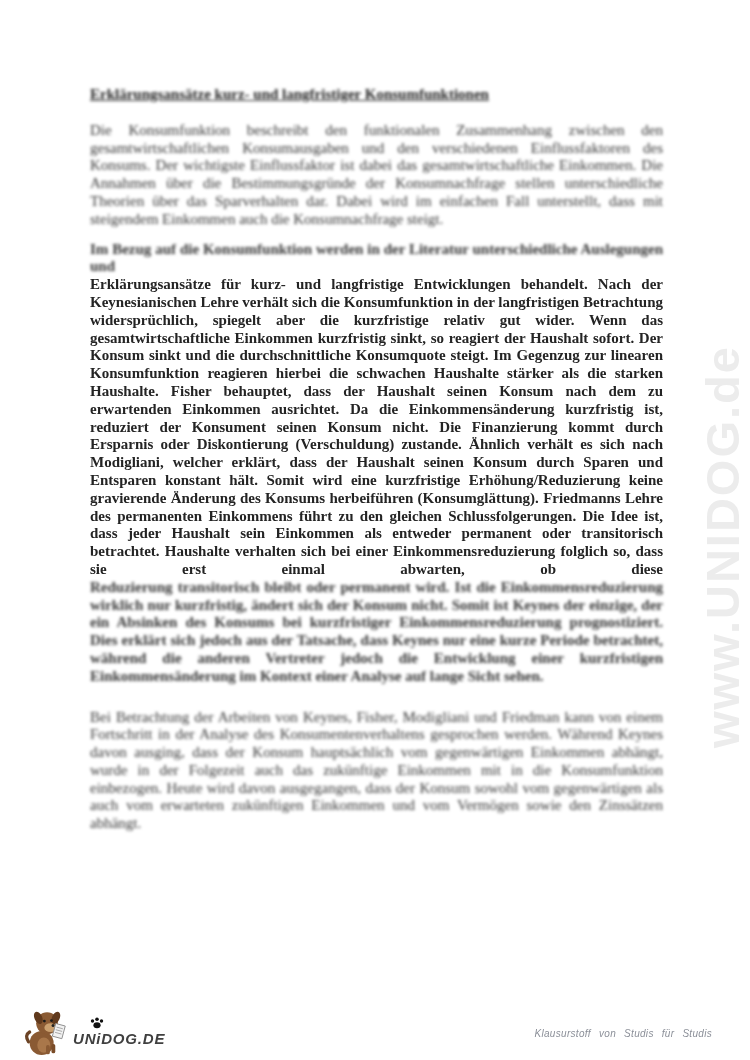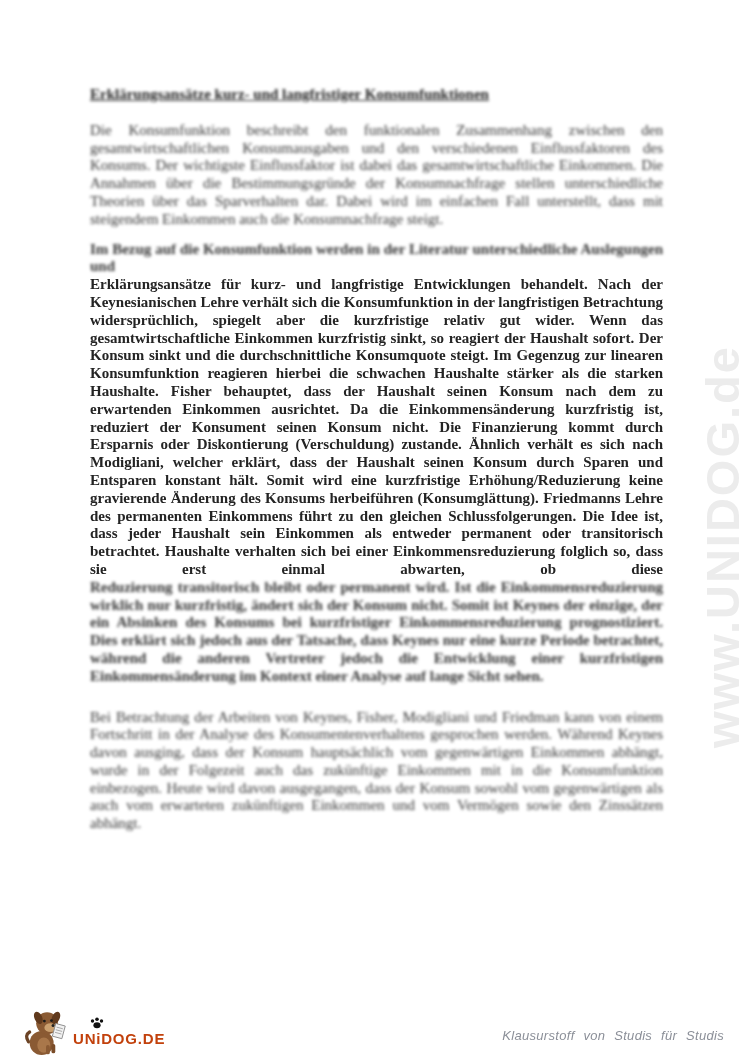--- a/index.html
+++ b/index.html
@@ -72,39 +72,40 @@
   }
   .dog-icon { width: 44px; height: 48px; }
   .logo-text-wrap {
     position: relative;
     margin-left: 5px;
     margin-bottom: 8px;
   }
   .logo-text {
     font-family: "Liberation Sans", sans-serif;
     font-weight: 800;
+    font-style: italic;
     font-size: 15px;
     letter-spacing: 0.8px;
-    color: #c2410c;
+    color: #404040;
     white-space: nowrap;
   }
   .paw-icon {
     position: absolute;
     left: 17px;
     top: -13px;
     width: 14px;
     height: 12px;
   }
   .footer-tagline {
     position: absolute;
-    right: 26px;
+    right: 38px;
     top: 1028px;
     font-family: "Liberation Sans", sans-serif;
     font-style: italic;
-    font-size: 13px;
+    font-size: 10px;
     color: #8b8f98;
     word-spacing: 5px;
     letter-spacing: 0.3px;
     z-index: 2;
   }
 </style>
 </head>
 <body>
 
 <div class="page">

